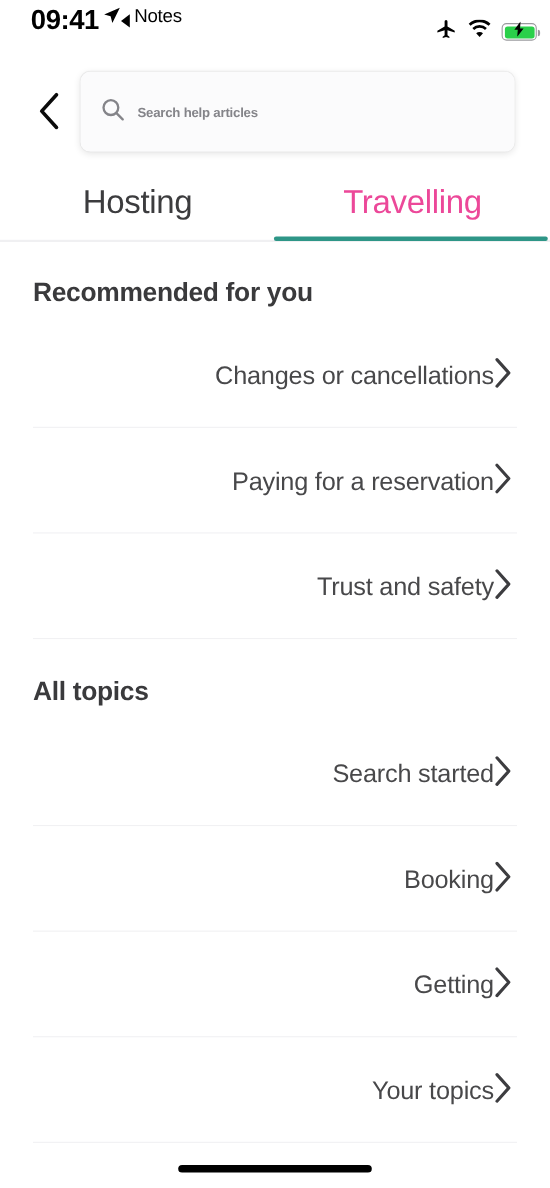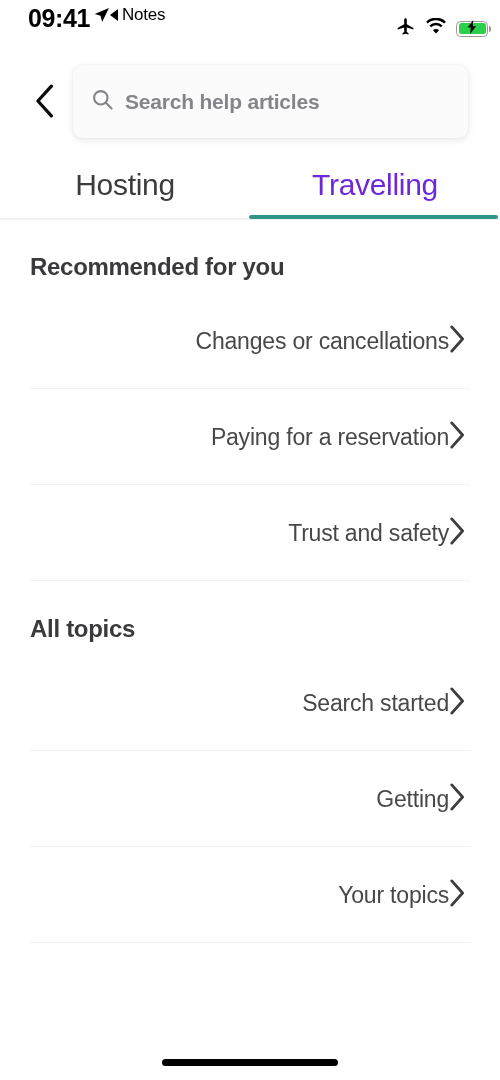--- a/index.html
+++ b/index.html
@@ -50,21 +50,21 @@
     font-weight: bold;
     color: #000000;
     letter-spacing: -0.4px;
     line-height: 28px;
   }
 
   .loc-arrow { display: block; margin-top: -2px; }
 
   .back-app {
     display: flex;
-    align-items: center;
+    align-items: flex-end;
     gap: 4px;
     margin-top: 1px;
   }
 
   .back-app-tri {
     width: 0; height: 0;
     border-top: 6px solid transparent;
     border-bottom: 6px solid transparent;
     border-right: 8px solid #000;
   }
@@ -145,21 +145,21 @@
     background: #fbfbfc;
     border-radius: 9px;
     box-shadow: 0 2px 7px rgba(0,0,0,0.10), 0 0 1px rgba(0,0,0,0.10);
     display: flex;
     align-items: center;
     padding-left: 19px;
     gap: 12px;
   }
 
   .search-placeholder {
-    font-size: 21px;
+    font-size: 12px;
     font-weight: bold;
     color: #848489;
     letter-spacing: -0.2px;
   }
 
   
   .tabs {
     position: absolute;
     top: 152px; left: 0;
     width: 500px;
@@ -171,21 +171,21 @@
     flex: 1;
     display: flex;
     align-items: center;
     justify-content: center;
     font-size: 30px;
     letter-spacing: -0.3px;
     position: relative;
   }
 
   .tab-inactive { color: #3c3c3e; }
-  .tab-active   { color: #6d28d9; }
+  .tab-active   { color: #ec4899; }
 
   .tabs-baseline {
     position: absolute;
     top: 218px; left: 0;
     width: 500px;
     height: 2px;
     background: #f0f0f2;
   }
 
   .tab-underline {
@@ -363,20 +363,29 @@
     <div class="list-row">
       <span class="list-label">Search started</span>
       <span>
         <svg width="17" height="28" viewBox="0 0 12 22">
           <path d="M1.5 1.5 10 11l-8.5 9.5" stroke="#3d3d40" stroke-width="2.2" fill="none" stroke-linecap="round" stroke-linejoin="round"></path>
         </svg>
       </span>
       <span class="divider"></span>
     </div>
 
+    <div class="list-row">
+      <span class="list-label">Booking</span>
+      <span>
+        <svg width="17" height="28" viewBox="0 0 12 22">
+          <path d="M1.5 1.5 10 11l-8.5 9.5" stroke="#3d3d40" stroke-width="2.2" fill="none" stroke-linecap="round" stroke-linejoin="round"></path>
+        </svg>
+      </span>
+      <span class="divider"></span>
+    </div>
 
     <div class="list-row">
       <span class="list-label">Getting</span>
       <span>
         <svg width="17" height="28" viewBox="0 0 12 22">
           <path d="M1.5 1.5 10 11l-8.5 9.5" stroke="#3d3d40" stroke-width="2.2" fill="none" stroke-linecap="round" stroke-linejoin="round"></path>
         </svg>
       </span>
       <span class="divider"></span>
     </div>

